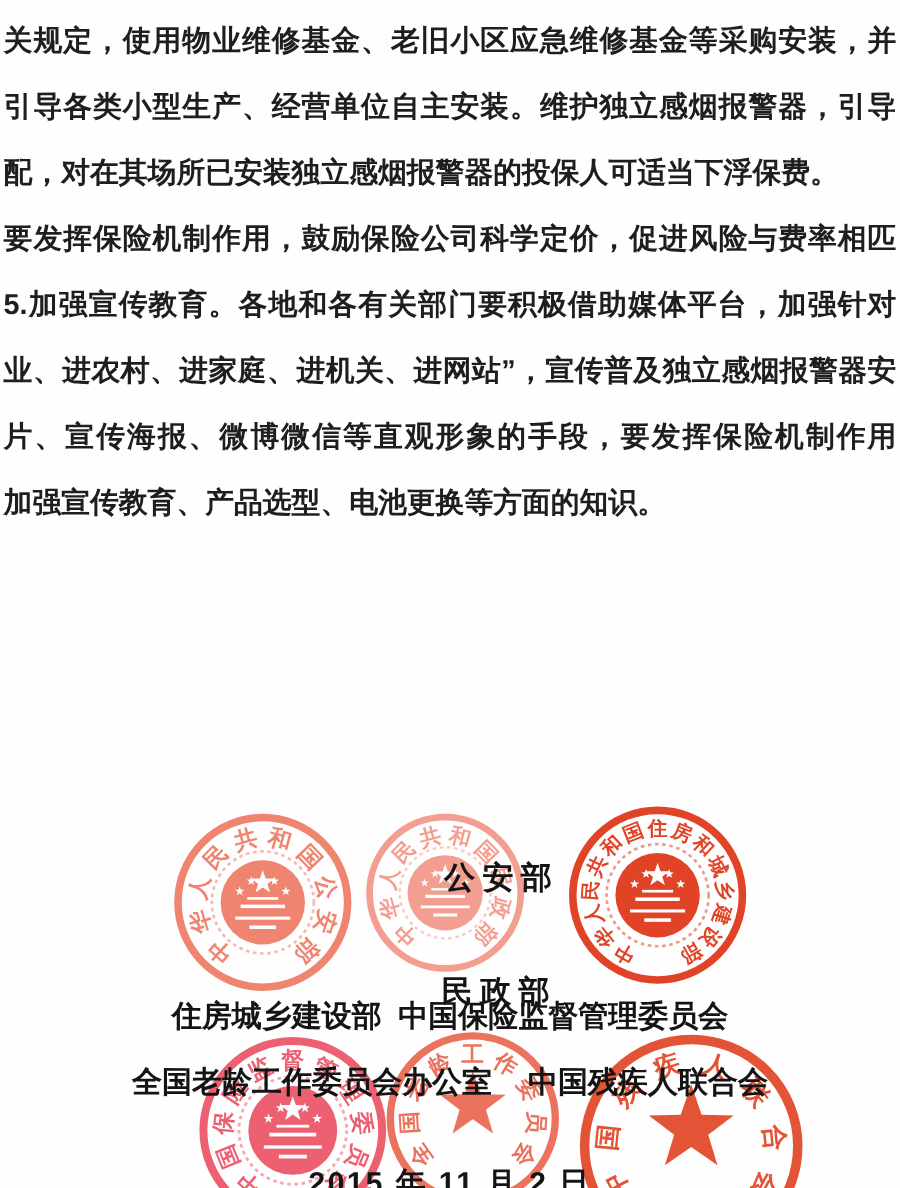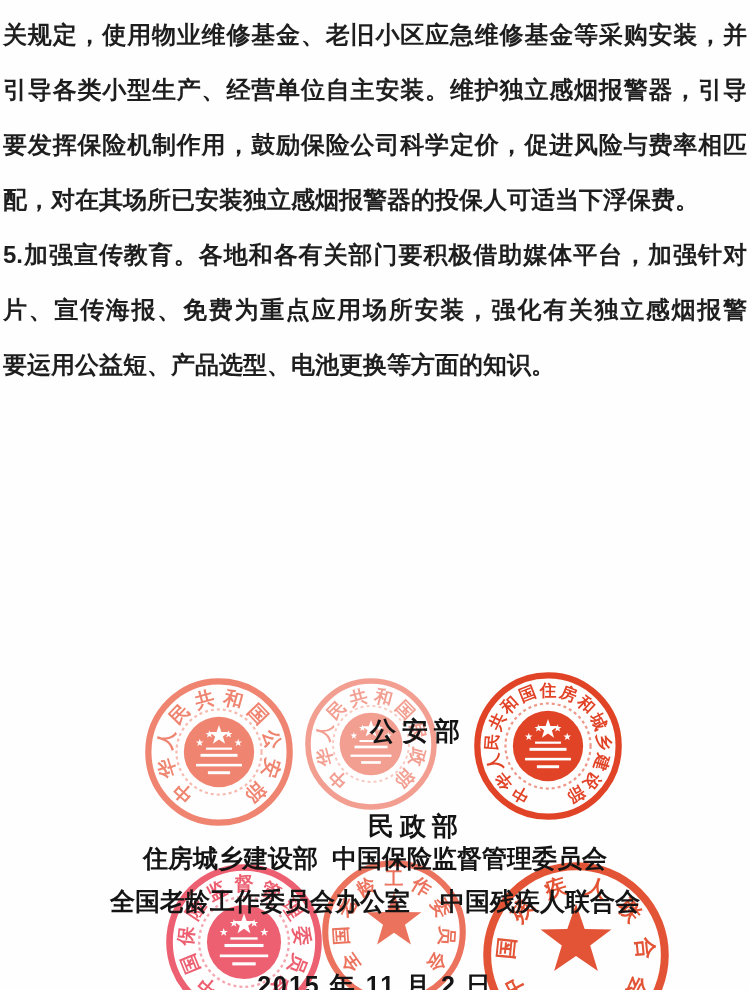--- a/index.html
+++ b/index.html
@@ -38,37 +38,38 @@
   }
   .overlay-name.n1{left:338px;top:714px;}
   .overlay-name.n2{left:336px;top:809px;}
   
   .sig-line{
     position:absolute;left:0;width:750px;z-index:3;
     text-align:center;
     font-size:25px;font-weight:600;color:#141414;
     white-space:pre;
   }
-  .sig-line.l1{top:830px;margin-top:12px;}
+  .sig-line.l1{top:830px;}
   .sig-line.l2{top:885px;font-family:Liberation Mono, monospace;}
   .sig-line.date{top:941px;letter-spacing:2px;margin-top:28px;}
 </style>
 </head>
 <body>
 
 <div class="page">
 
   <div class="body-text" id="body-text">
       <div class="body-line just">关规定，使用物业维修基金、老旧小区应急维修基金等采购安装，并</div>
       <div class="body-line just">引导各类小型生产、经营单位自主安装。维护独立感烟报警器，引导</div>
+      <div class="body-line">配，对在其场所已安装独立感烟报警器的投保人可适当下浮保费。</div>
       <div class="body-line just">要发挥保险机制作用，鼓励保险公司科学定价，促进风险与费率相匹</div>
-      <div class="body-line">配，对在其场所已安装独立感烟报警器的投保人可适当下浮保费。</div>
       <div class="body-line just">5.加强宣传教育。各地和各有关部门要积极借助媒体平台，加强针对</div>
-      <div class="body-line just">片、宣传海报、免费为重点应用场所安装，强化有关独立感烟报警</div>
-      <div class="body-line">要运用公益短、产品选型、电池更换等方面的知识。</div>
+      <div class="body-line just">业、进农村、进家庭、进机关、进网站”，宣传普及独立感烟报警器安</div>
+      <div class="body-line just">片、宣传海报、微博微信等直观形象的手段，要发挥保险机制作用</div>
+      <div class="body-line">加强宣传教育、产品选型、电池更换等方面的知识。</div>
     </div>
 
   <div class="seals-layer" id="seals-layer">
       <div class="seal" style="left: 139px; top: 672px;"><svg width="160" height="160" viewBox="0 0 160 160" style="opacity: 0.85;">
           <circle cx="80" cy="80" r="70.67" fill="none" stroke="#ed6f58" stroke-width="6.29"></circle>
           <text x="80" y="32.06280000000001" text-anchor="middle" font-size="19.240000000000002" font-weight="bold" fill="#ed6f58" transform="rotate(-138 80 80)">中</text>
           <text x="80" y="32.06280000000001" text-anchor="middle" font-size="19.240000000000002" font-weight="bold" fill="#ed6f58" transform="rotate(-107.33333333333333 80 80)">华</text>
           <text x="80" y="32.06280000000001" text-anchor="middle" font-size="19.240000000000002" font-weight="bold" fill="#ed6f58" transform="rotate(-76.66666666666666 80 80)">人</text>
           <text x="80" y="32.06280000000001" text-anchor="middle" font-size="19.240000000000002" font-weight="bold" fill="#ed6f58" transform="rotate(-46 80 80)">民</text>
           <text x="80" y="32.06280000000001" text-anchor="middle" font-size="19.240000000000002" font-weight="bold" fill="#ed6f58" transform="rotate(-15.333333333333329 80 80)">共</text>

